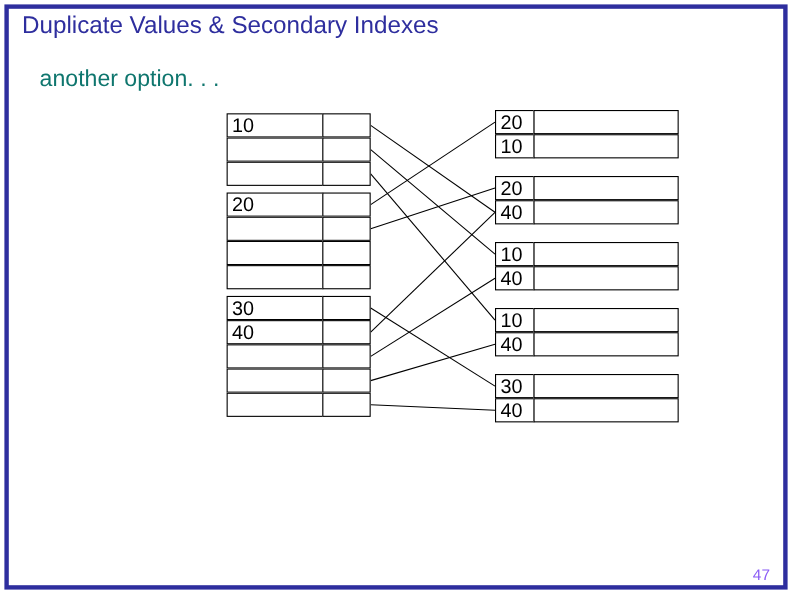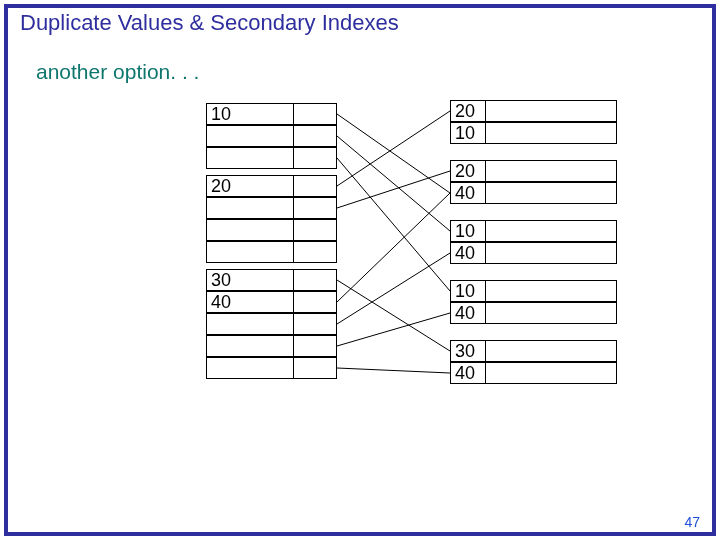--- a/index.html
+++ b/index.html
@@ -29,21 +29,21 @@
     position: absolute;
     left: 24px; top: 60px;
     font-size: 21px;
     color: #0f766e;
     margin-left: 12px;
   }
   .page-num {
     position: absolute;
     right: 20px; bottom: 10px;
     font-size: 14px;
-    color: #1d4ed8;
+    color: #8b5cf6;
   }
   
   .cell {
     position: absolute;
     border: 1px solid #000;
     box-sizing: border-box;
     font-size: 18px;
     line-height: 20px;
     padding-left: 4px;
     background: #fff;

